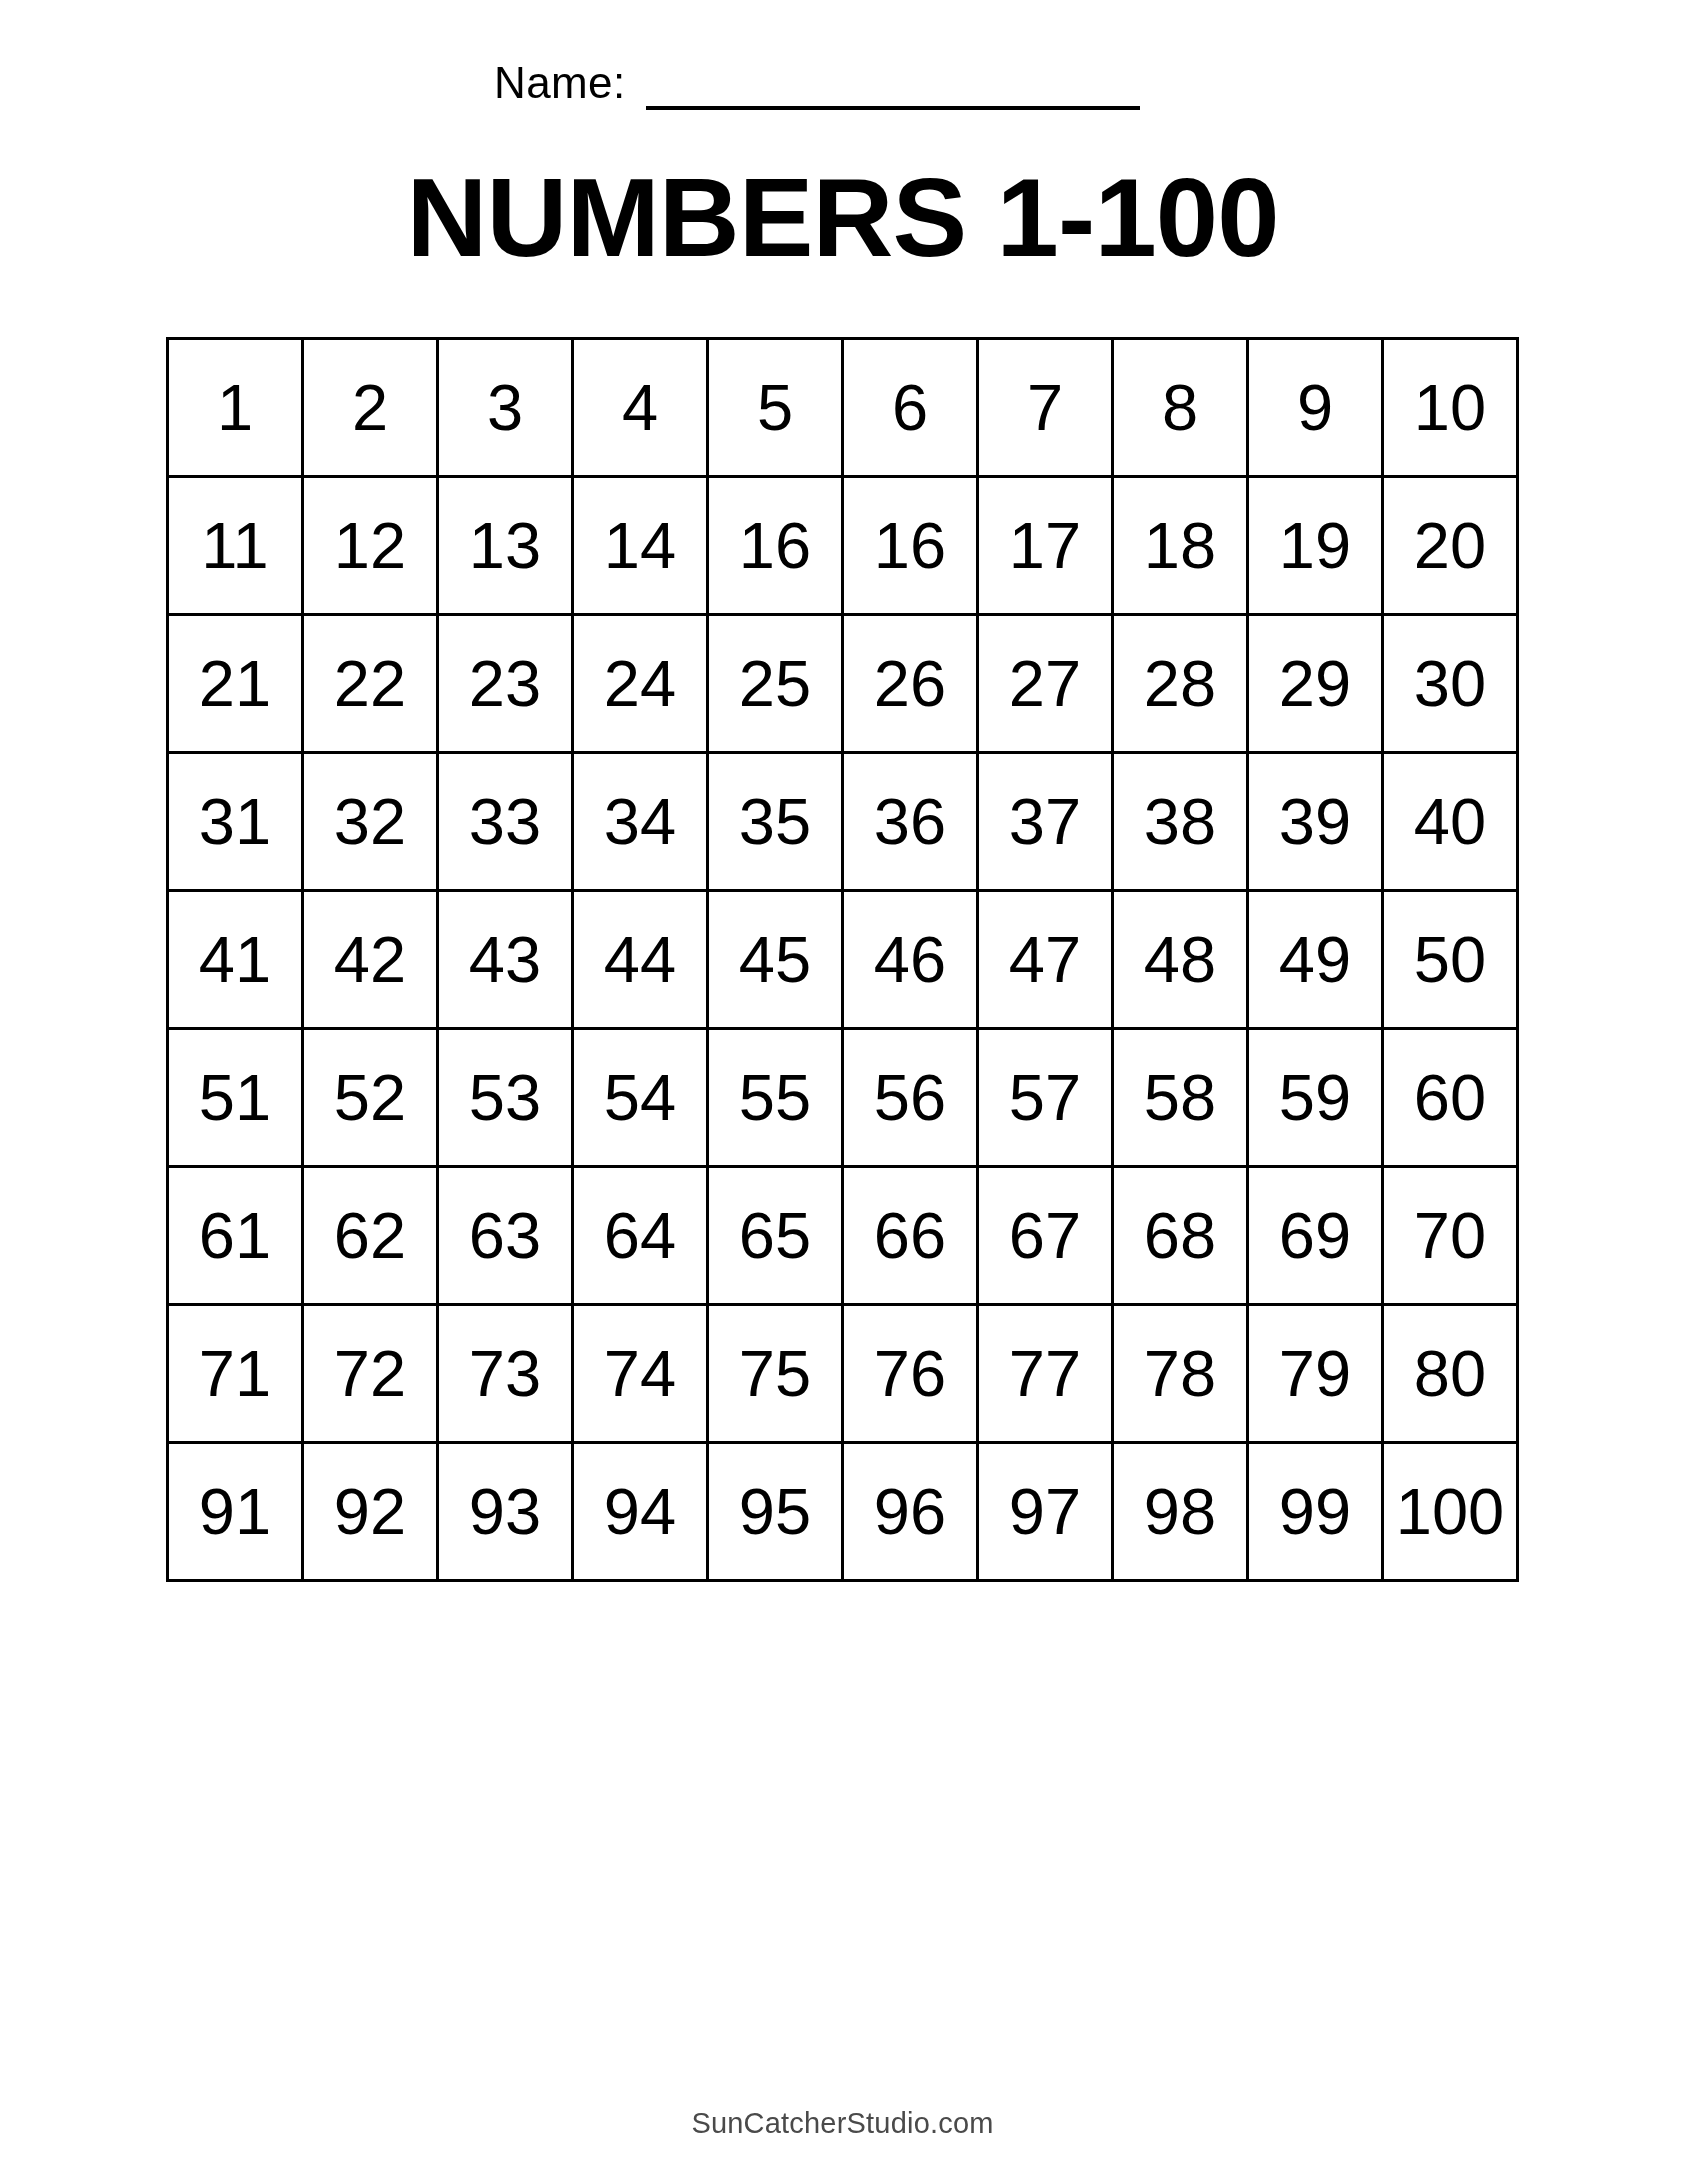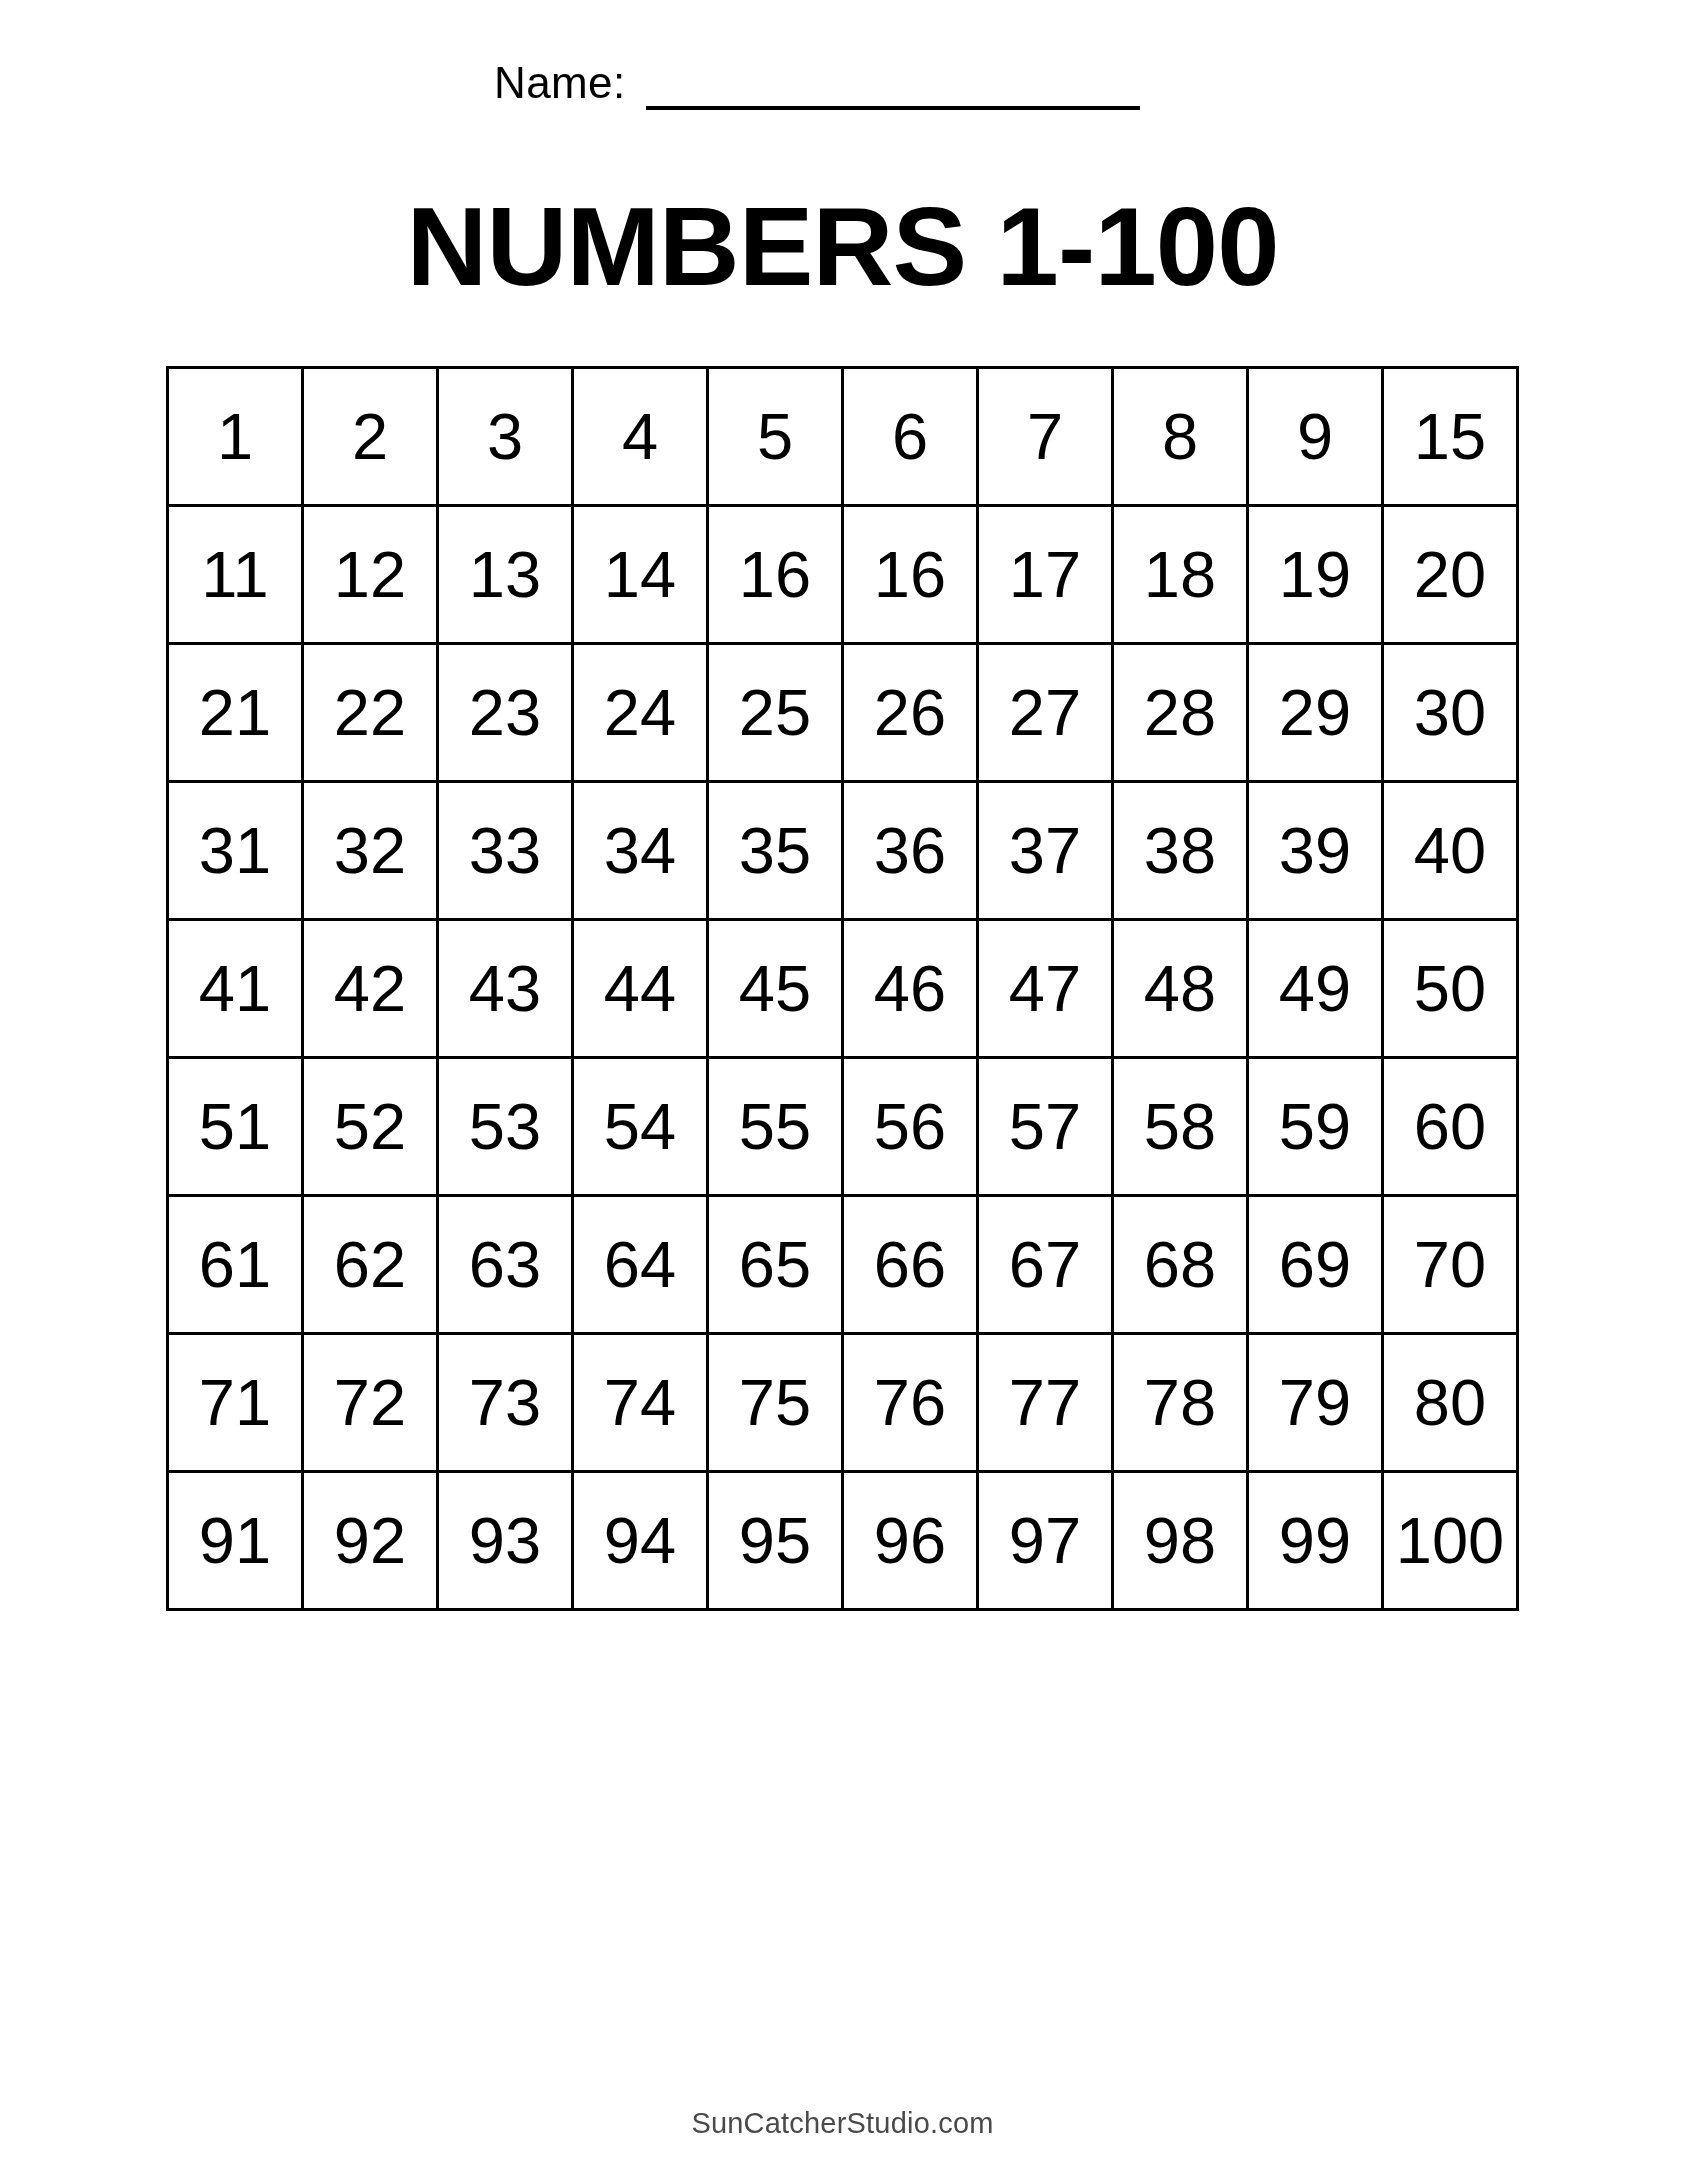--- a/index.html
+++ b/index.html
@@ -46,21 +46,21 @@
     border-bottom: 4.3px solid #000;
     margin-left: 20.4px;
     height: 8.5px;
   }
 
   
   .title {
     font-size: 112px;
     font-weight: bold;
     letter-spacing: -0.9px;
-    margin-top: 78px;
+    margin-top: 49px;
     text-align: center;
     line-height: 1.05;
     white-space: nowrap;
   }
 
   
   .grid-wrap {
     margin-top: 60px;
   }
   table.number-grid {
@@ -107,21 +107,21 @@
         <tr>
           <td>1</td>
           <td>2</td>
           <td>3</td>
           <td>4</td>
           <td>5</td>
           <td>6</td>
           <td>7</td>
           <td>8</td>
           <td>9</td>
-          <td>15</td>
+          <td>10</td>
         </tr>
         <tr>
           <td>11</td>
           <td>12</td>
           <td>13</td>
           <td>14</td>
           <td>16</td>
           <td>16</td>
           <td>17</td>
           <td>18</td>

